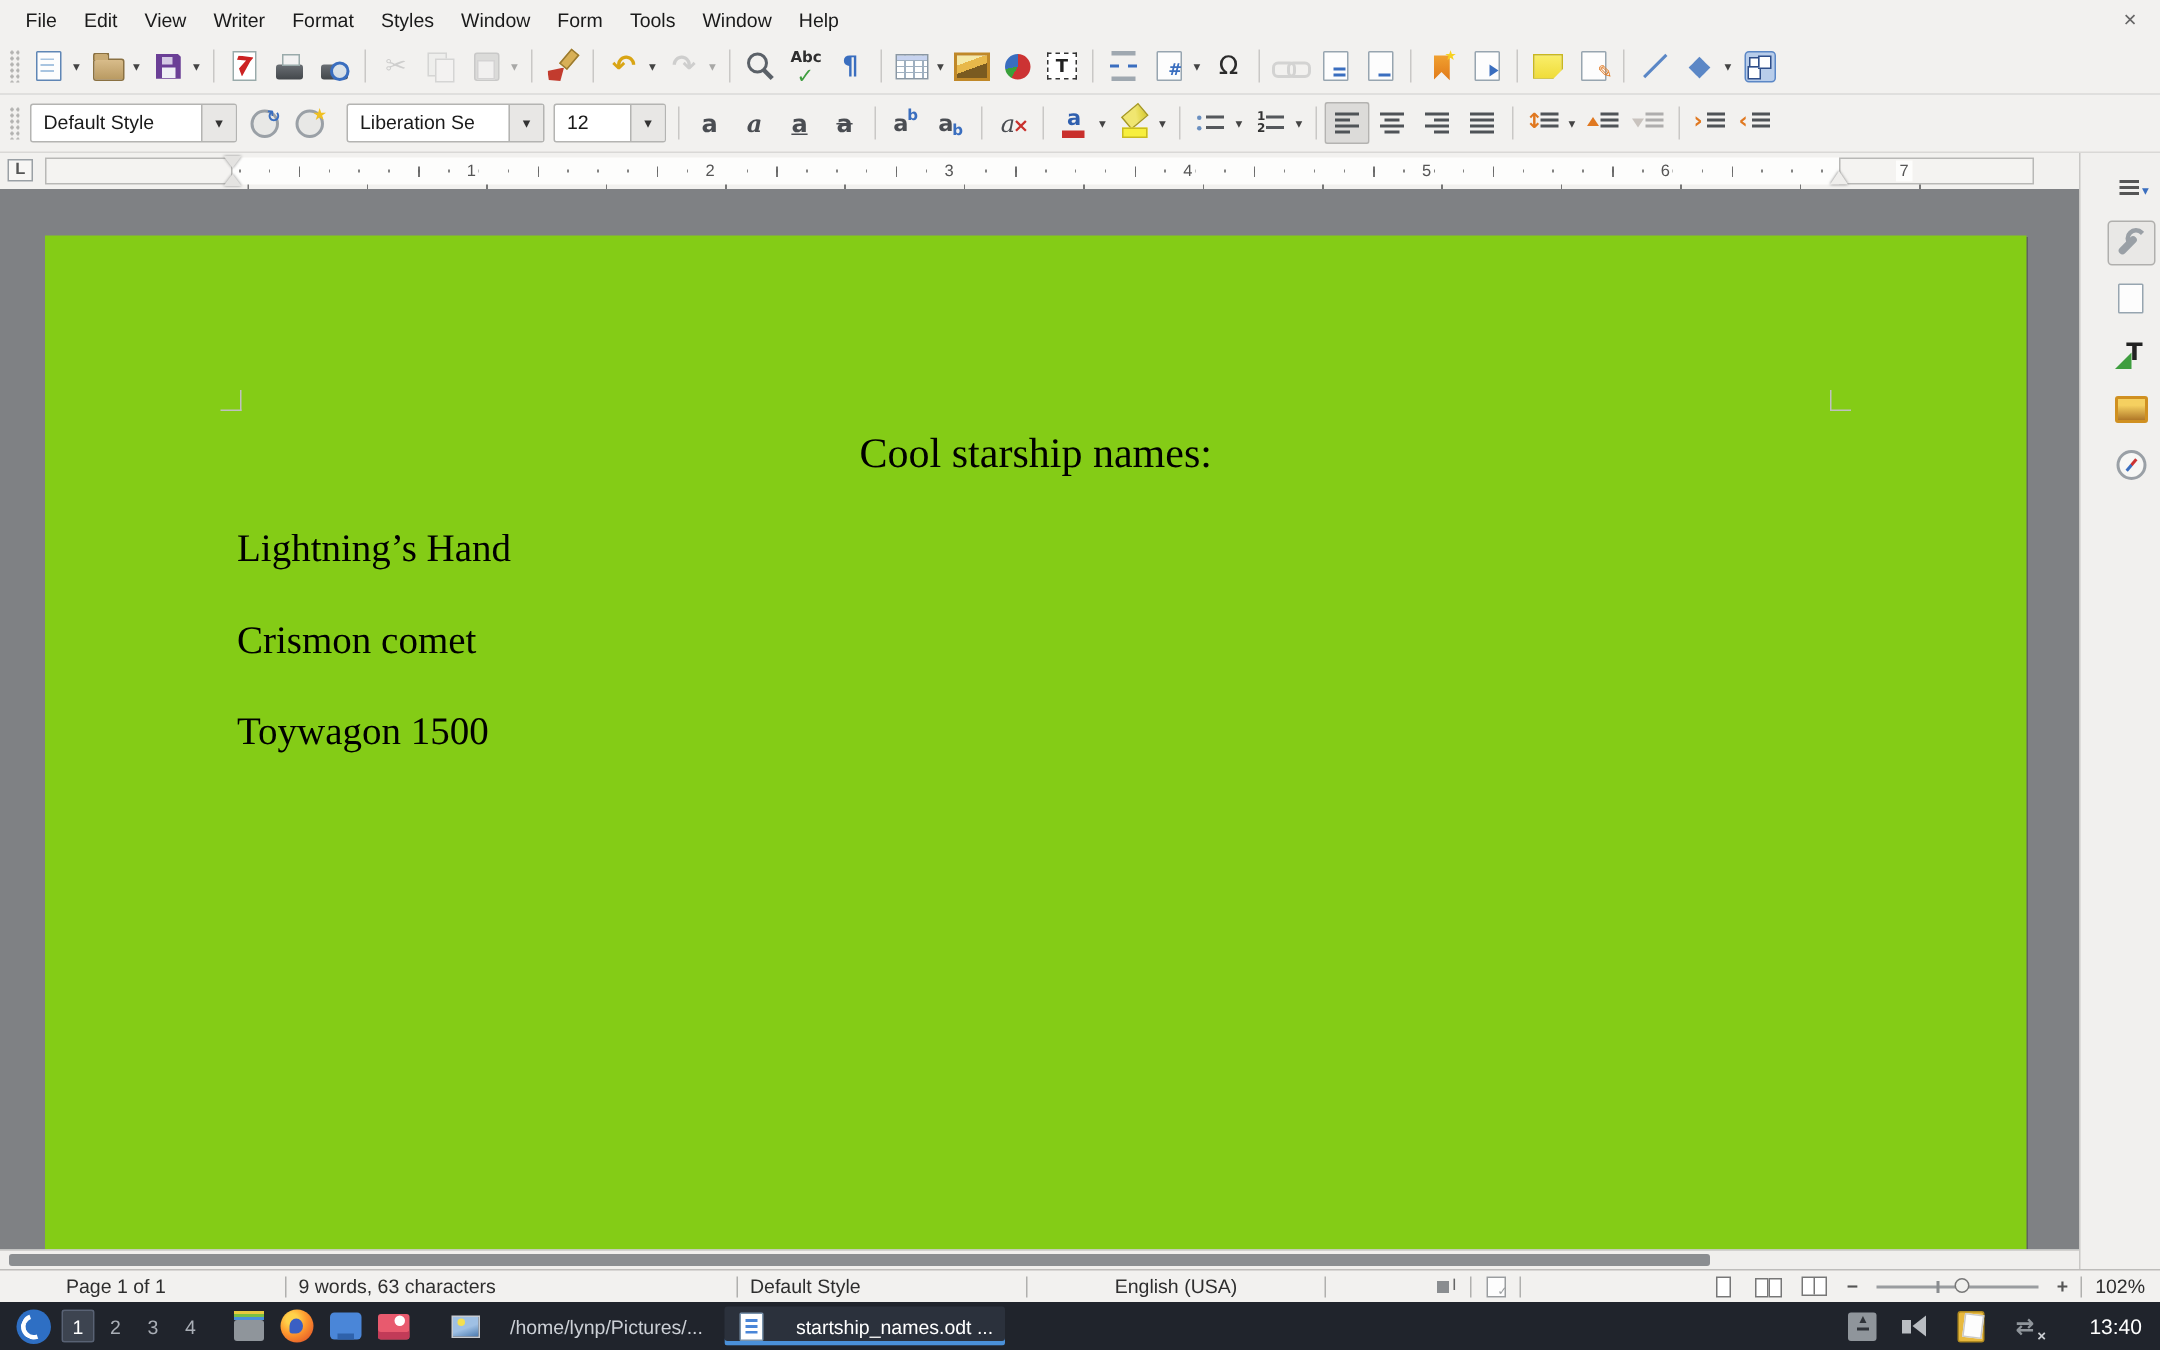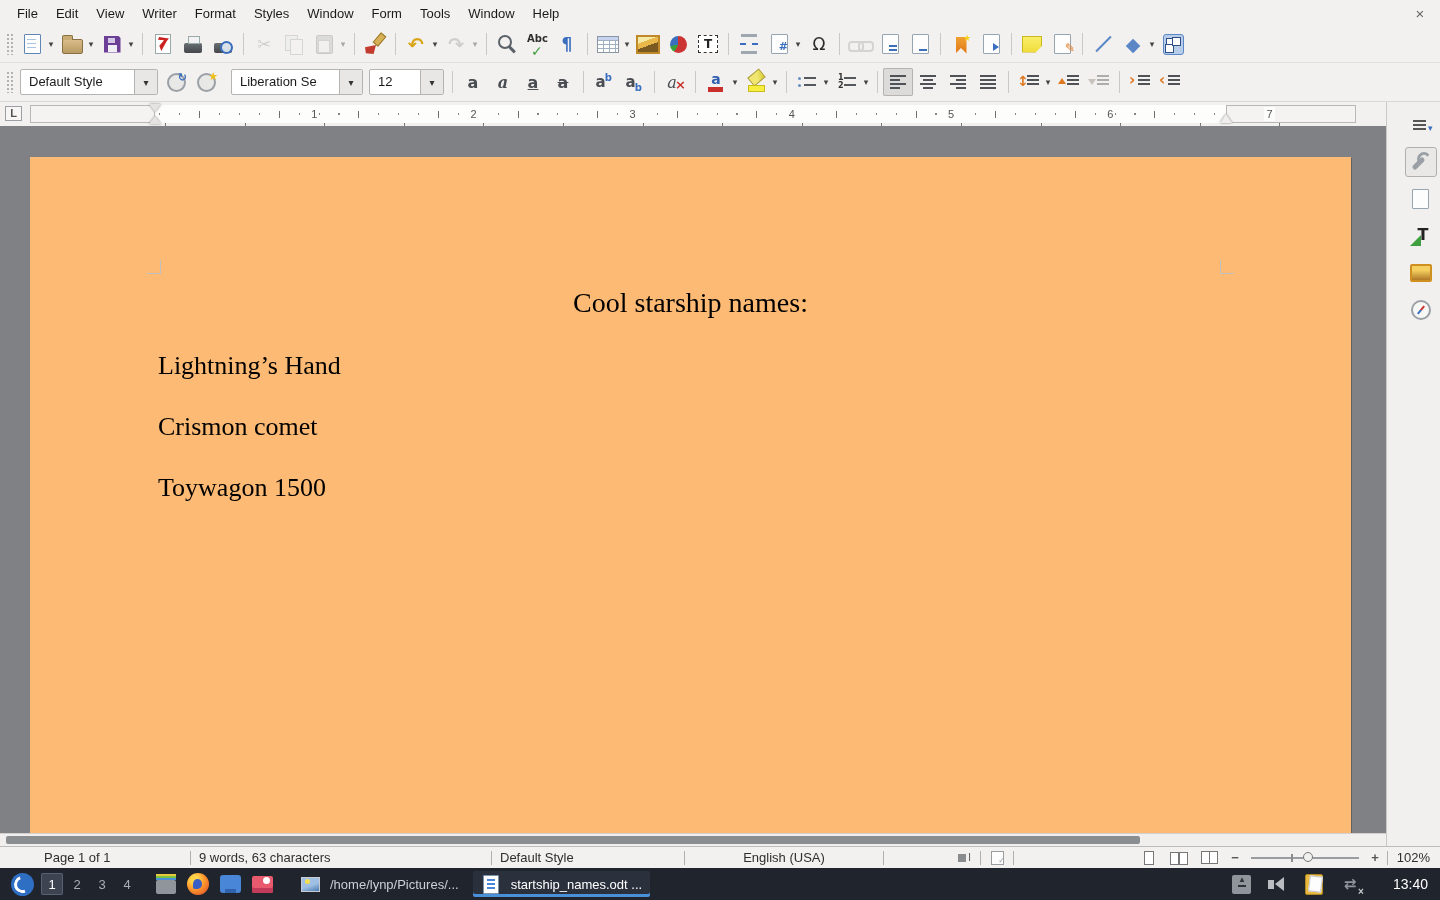--- a/index.html
+++ b/index.html
@@ -140,21 +140,21 @@
     background-size:100% 2px,100% 7px; background-position:10px center,10px center; background-repeat:repeat-x; }
   .rmarginL,.rmarginR { position:absolute; top:0; height:18px; background:#f4f3f1; border:1px solid #b8b8b6; }
   .rmarginL { left:0; width:125px; } .rmarginR { left:1196px; width:130px; }
   .rnum { position:absolute; top:2px; font-size:11px; color:#555; background:#fdfdfc; padding:0 2px; line-height:14px; }
   .tabstops { position:absolute; left:135px; right:4px; bottom:-3px; height:3px; background:repeating-linear-gradient(to right,#777 0 1px,transparent 1px 79.6px); }
   .indent-marker { position:absolute; left:119px; top:-1px; width:0; height:0; border:6px solid transparent; border-top:8px solid #e4e3e1; filter:drop-shadow(0 0 1px #888); }
   .indent-marker.bot { top:auto; bottom:-1px; border-top:none; border-bottom:8px solid #e4e3e1; }
   .rmark-right { position:absolute; left:1190px; bottom:0; width:0; height:0; border:6px solid transparent; border-bottom:9px solid #efeeec; filter:drop-shadow(0 0 1px #777); }
 
   .docarea { position:absolute; left:0; top:24px; right:54px; bottom:13px; background:#7f8184; overflow:hidden; }
-  .page { position:absolute; left:30px; top:31px; width:1321px; height:680px; background:#fdba74; box-shadow:1px 1px 0 #5f6163; }
+  .page { position:absolute; left:30px; top:31px; width:1321px; height:680px; background:#84cc16; box-shadow:1px 1px 0 #5f6163; }
   .corner { position:absolute; width:14px; height:14px; }
   .corner.tl { left:117px; top:103px; border-right:1px solid #c0c0c0; border-bottom:1px solid #c0c0c0; }
   .corner.tr { left:1190px; top:103px; border-left:1px solid #c0c0c0; border-bottom:1px solid #c0c0c0; }
   .doc-heading { position:absolute; left:0; right:0; top:130px; text-align:center; font-family:"Liberation Serif","DejaVu Serif",serif; font-size:28px; color:#000; }
   .para { position:absolute; left:128px; font-family:"Liberation Serif","DejaVu Serif",serif; font-size:26px; color:#000; white-space:nowrap; }
 
   .vscroll { position:absolute; top:24px; right:40px; width:14px; bottom:13px; background:#f0efed; border-left:1px solid #d2d1cf; }
   .vthumb { position:absolute; left:2px; right:2px; top:299px; height:72px; background:#8b8e91; border-radius:2px; }
   .sb-handle { position:absolute; left:0; right:0; top:330px; height:26px; color:#e8e8e8; font-size:11px; display:flex; align-items:center; justify-content:center; }
   .sb-handle::before { content:"▸"; }
@@ -208,21 +208,21 @@
   .ws { width:22px; height:22px; display:flex; align-items:center; justify-content:center; color:#a9aeb6; font-size:13px; border-radius:2px; flex:none; }
   .ws.active { background:#3d4450; color:#fff; box-shadow:inset 0 0 0 1px #596274; }
   .i-archive-app::before { content:""; position:absolute; width:20px; height:14px; background:#8f959b; border-radius:2px; left:4px; top:9px; }
   .i-archive-app::after { content:""; width:20px; height:6px; left:4px; top:3px; background:linear-gradient(#e8c93e 0 2px,#7ac043 2px 4px,#4a90d9 4px 6px); }
   .i-firefox::before { content:""; width:22px; height:22px; border-radius:50%; background:radial-gradient(circle at 35% 30%,#ffd24a 0 18%,#ff9a2e 45%,#e8652a 78%); }
   .i-firefox::after { content:""; width:9px; height:10px; border-radius:50% 50% 50% 20%; background:#3a5fc4; left:9px; top:8px; }
   .i-file-manager::before { content:""; width:21px; height:18px; background:#4a86d8; border-radius:3px; }
   .i-file-manager::after { content:""; width:11px; height:4px; background:#2f62ab; bottom:4px; }
   .i-media-app::before { content:""; width:21px; height:17px; background:#e85a6e; border-radius:2px; box-shadow:inset 0 -5px 0 #c23b58; }
   .i-media-app::after { content:""; width:7px; height:7px; border-radius:50%; background:#fff; right:6px; top:6px; }
-  .taskwin { height:26px; display:flex; align-items:center; gap:10px; padding:0 8px; color:#ccd0d6; border-radius:2px; flex:none; max-width:200px; }
+  .taskwin { height:26px; display:flex; align-items:center; gap:20px; padding:0 8px; color:#ccd0d6; border-radius:2px; flex:none; max-width:200px; }
   .taskwin.active { background:#2b313c; color:#fff; box-shadow:inset 0 -3px 0 #4a90d9; }
   .taskwin .tlabel { white-space:nowrap; overflow:hidden; font-size:13px; }
   .tk-small { width:20px; height:20px; position:relative; display:flex; align-items:center; justify-content:center; flex:none; }
   .tk-small::after{position:absolute;}
   .i-image-viewer::before { content:""; width:17px; height:13px; border:1px solid #c8ccd2; background:linear-gradient(160deg,#9fc0e4 55%,#4a7ab0); }
   .i-image-viewer::after { content:""; width:5px; height:5px; background:#f5e050; border-radius:50%; left:5px; top:5px; }
   .i-writer-doc::before { content:""; width:14px; height:17px; background:#fff; border:1px solid #7a93ab; border-radius:1px; }
   .i-writer-doc::after { content:""; width:8px; height:10px; background:repeating-linear-gradient(#4a86d8 0 2px,transparent 2px 4px); left:6px; top:5px; }
   .tray { margin-left:auto; display:flex; align-items:center; gap:8px; }
   .i-eject::before { content:""; width:19px; height:19px; background:#8f959b; border-radius:2px; }

